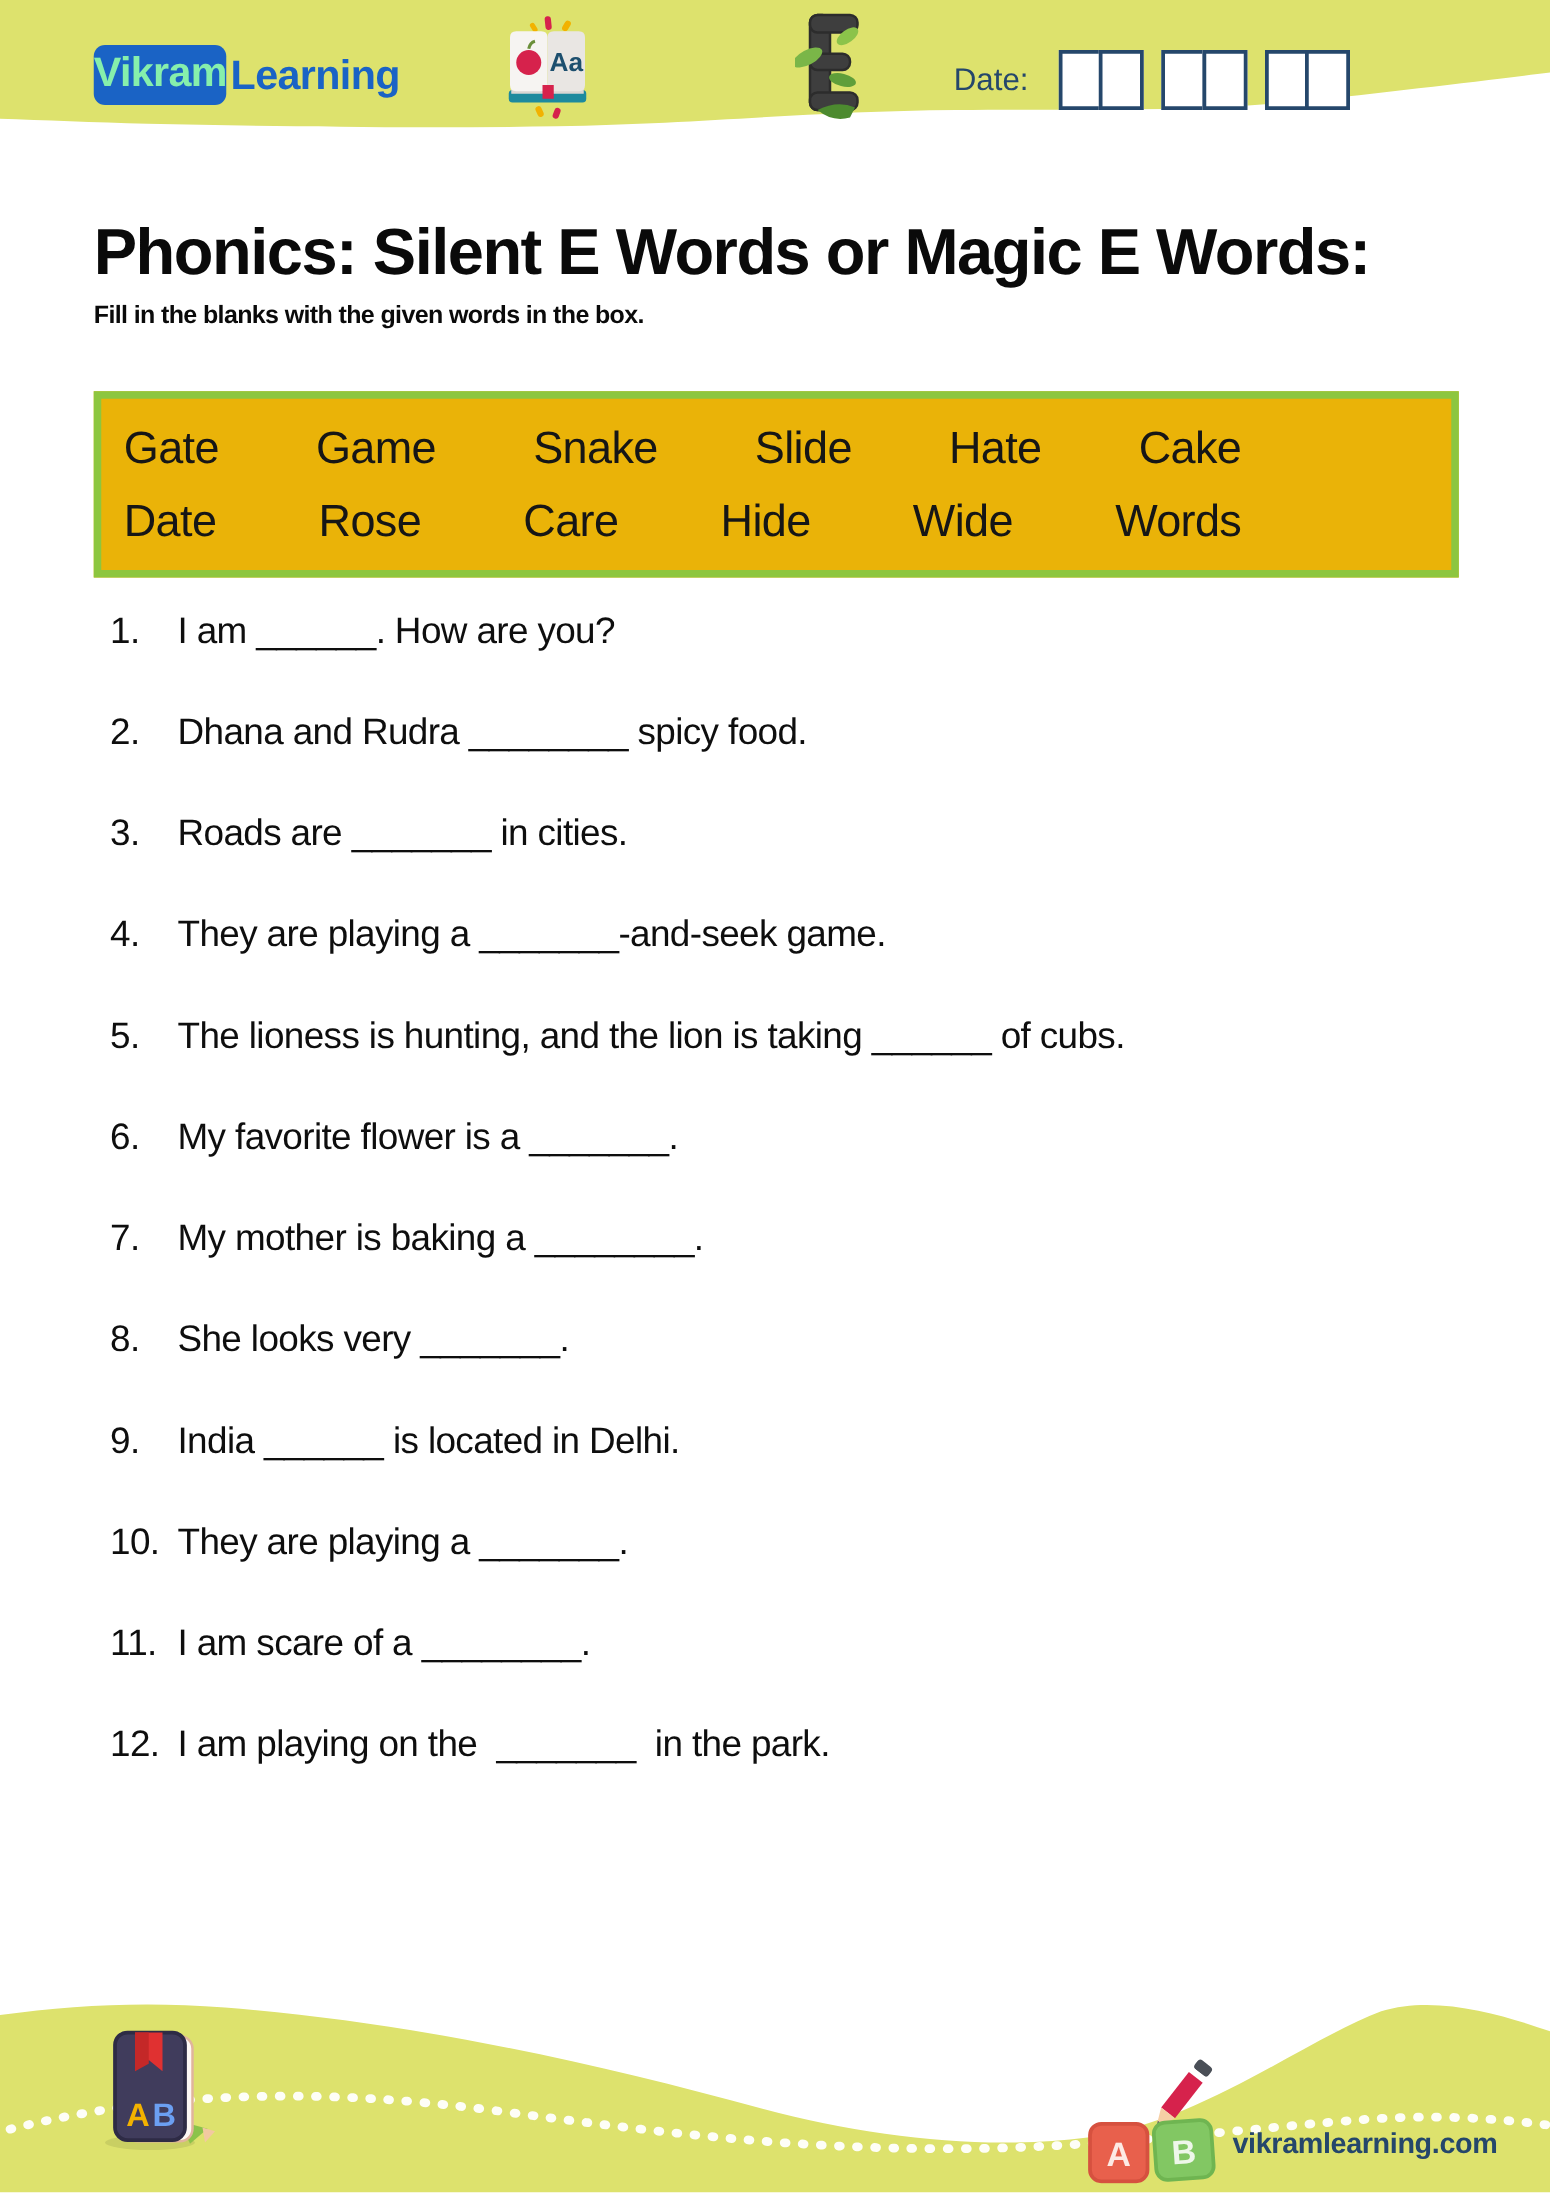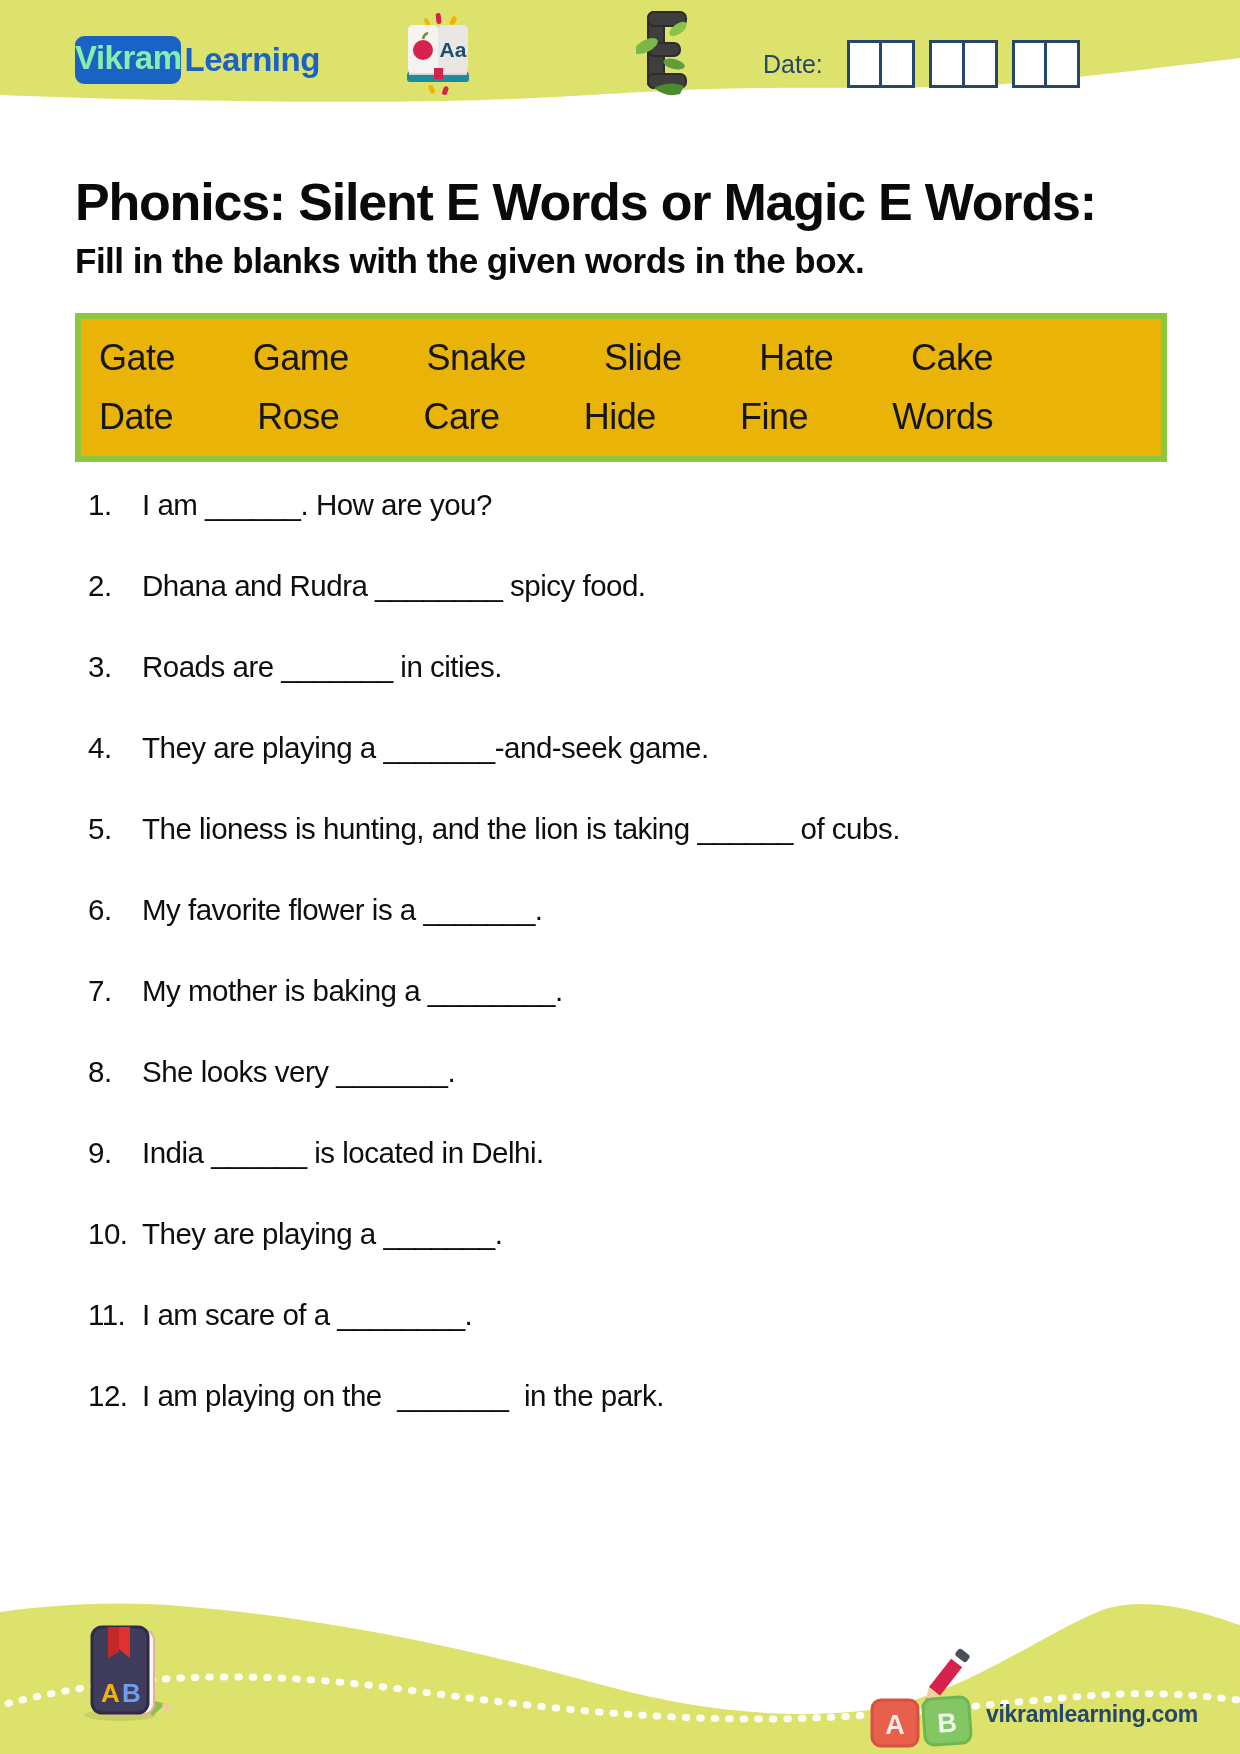--- a/index.html
+++ b/index.html
@@ -35,21 +35,21 @@
   .date-cell { width:36px; height:48px; background:#fff; border:3.5px solid var(--navy,#25476b); }
   .date-cell + .date-cell { margin-left:-3.5px; }
 
   
   .title {
     position:absolute; left:75px; top:172px; margin:0;
     font-size:52px; font-weight:800; color:#0a0a0a; letter-spacing:-1.2px;
   }
   .instruction {
     position:absolute; left:75px; top:241px; margin:0;
-    font-size:35px; font-weight:700; color:#0a0a0a; letter-spacing:-0.5px;
+    font-size:20px; font-weight:700; color:#0a0a0a; letter-spacing:-0.5px;
   }
 
   
   .word-box {
     position:absolute; left:75px; top:313px; width:1092px; height:149px;
     border:6px solid var(--wordbox_border,#8dc63f);
     display:flex; flex-direction:column; justify-content:space-evenly;
     background:#eab308;
   }
   .word-row {
@@ -156,21 +156,21 @@
     <span>Snake</span>
     <span>Slide</span>
     <span>Hate</span>
     <span>Cake</span>
   </div>
   <div class="word-row">
     <span>Date</span>
     <span>Rose</span>
     <span>Care</span>
     <span>Hide</span>
-    <span>Fine</span>
+    <span>Wide</span>
     <span>Words</span>
   </div>
 </div>
 
 <ol class="questions">
   <li class="q-item">
     <span class="q-num">1.</span>
     <span class="q-text">I am ______. How are you?</span>
   </li>
   <li class="q-item">

